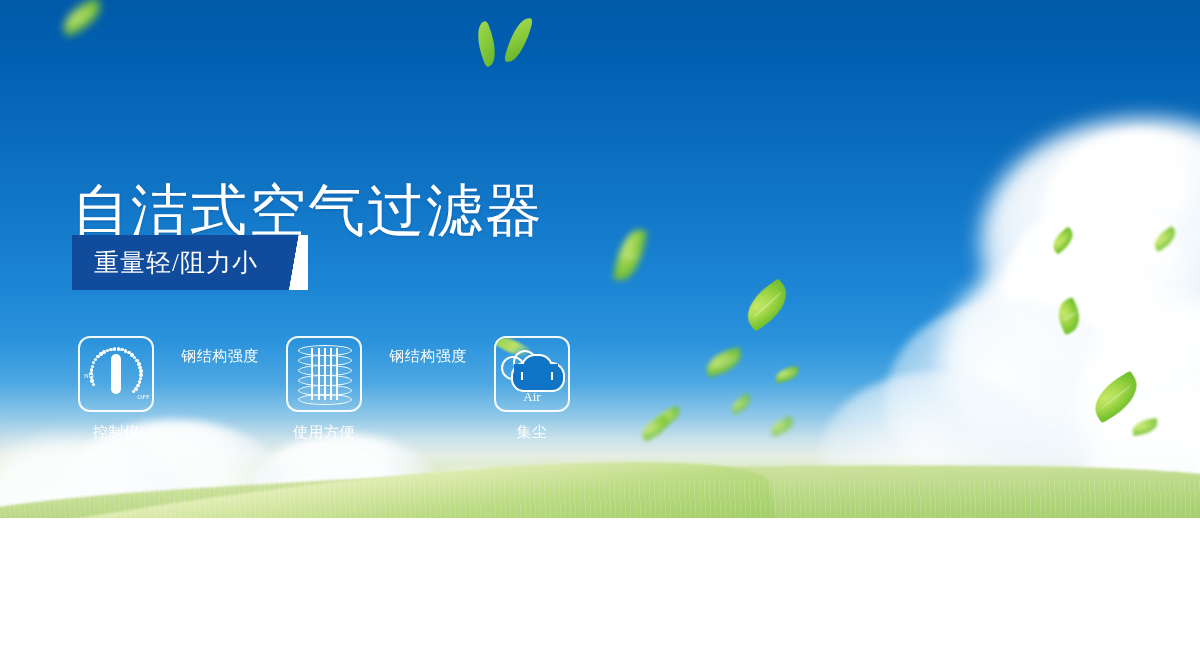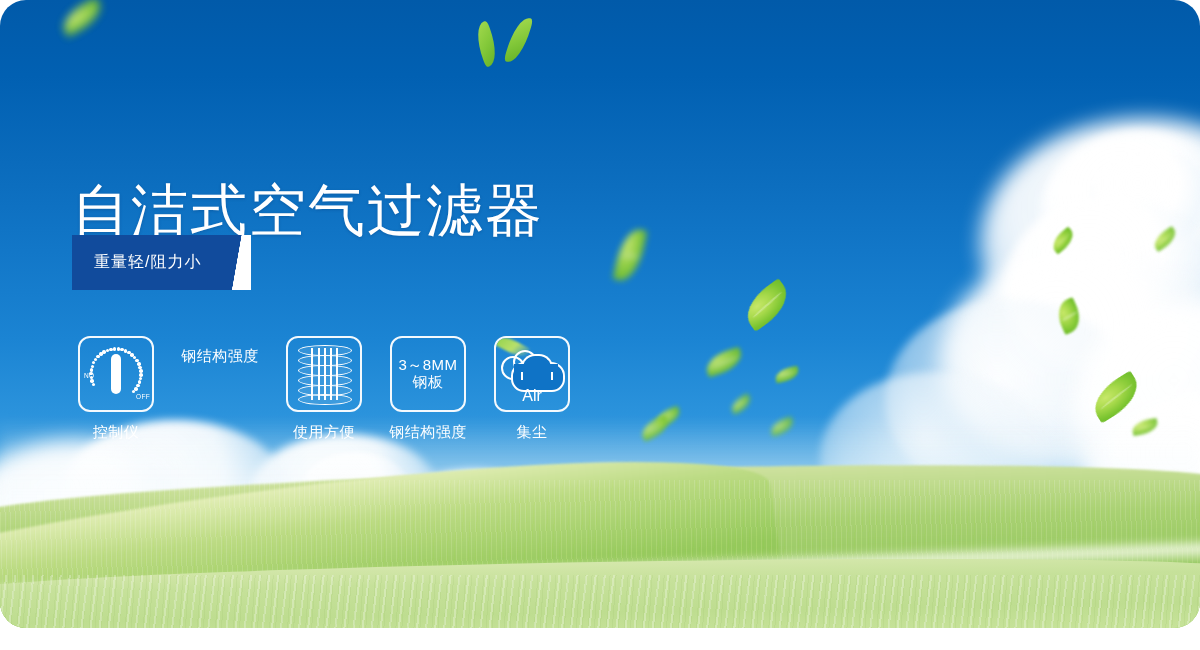--- a/index.html
+++ b/index.html
@@ -3,39 +3,38 @@
 <meta charset="utf-8">
 <style>
   html, body {
     margin: 0;
     padding: 0;
     background: #ffffff;
   }
   #banner {
     position: relative;
     width: 1200px;
-    height: 628px;
+    height: 518px;
     overflow: hidden;
-    font-family: Liberation Sans, sans-serif;
+    font-family: Liberation Serif, serif;
     
     background: linear-gradient(to bottom,
       #015aa9 0%,
       #0160b2 12%,
       #0a6bbc 26%,
       #1277c8 40%,
       #1b84d3 54%,
       #2b93dc 66%,
       #4ea8e2 74%,
       #8cc6e9 80%,
       #c6dfe9 85%,
       #dfeadd 88%,
       #cfe3a8 91%,
       #bada8a 95%,
       #cfe6a6 100%);
-    border-radius: 26px;
   }
 
   
   .sky-layer, .cloud, .grass-layer, .leaf {
     position: absolute;
     pointer-events: none;
   }
 
   
   .cloud {
@@ -179,21 +178,21 @@
     position: absolute;
     top: 235px;
     left: 0;
     height: 55px;
     display: flex;
     align-items: stretch;
   }
   .sub-left {
     background: #114b9c;
     color: #ffffff;
-    font-size: 16px;
+    font-size: 25px;
     display: flex;
     align-items: center;
     padding: 0 24px 0 22px;
     letter-spacing: 1px;
     white-space: nowrap;
   }
   .sub-slant {
     width: 26px;
     background: linear-gradient(100deg, #114b9c 0%, #114b9c 46%, #ffffff 47%, #ffffff 100%);
   }
@@ -326,21 +325,21 @@
     position: absolute;
     left: 13px; top: 18px;
     width: 44px; height: 8px;
     background: #0f73c6;
   }
   .aircloud .air-text {
     position: absolute;
     left: 0; right: 0; bottom: -3px;
     text-align: center;
     color: #ffffff;
-    font-size: 16px;
+    font-size: 13px;
   }
 </style>
 </head>
 <body>
 
 <div id="banner">
 
   <div class="cloud soft" style="left:980px; top:118px; width:330px; height:250px;"></div>
   <div class="cloud" style="left:1040px; top:130px; width:200px; height:170px;"></div>
   <div class="cloud hard" style="left:1090px; top:148px; width:120px; height:100px;"></div>
@@ -461,26 +460,20 @@
             <div class="ring" style="top:20px;"></div>
             <div class="ring" style="top:30px;"></div>
             <div class="ring" style="top:40px;"></div>
             <div class="ring" style="top:49px;"></div>
           </div>
         </div>
         <div class="feature-label">使用方便</div>
       </div>
 
       <div class="feature">
-        <div class="feature-box">
-          <div class="feature-text">
-            <div>3～8MM</div>
-            <div>钢板</div>
-          </div>
-        </div>
         <div class="feature-label">钢结构强度</div>
       </div>
 
       <div class="feature">
         <div class="feature-box">
           <div class="aircloud">
             <div class="streak"></div>
             <div class="puff" style="left:0px; top:10px; width:20px; height:20px;"></div>
             <div class="puff" style="left:12px; top:4px; width:20px; height:20px;"></div>
             <div class="body"></div>

